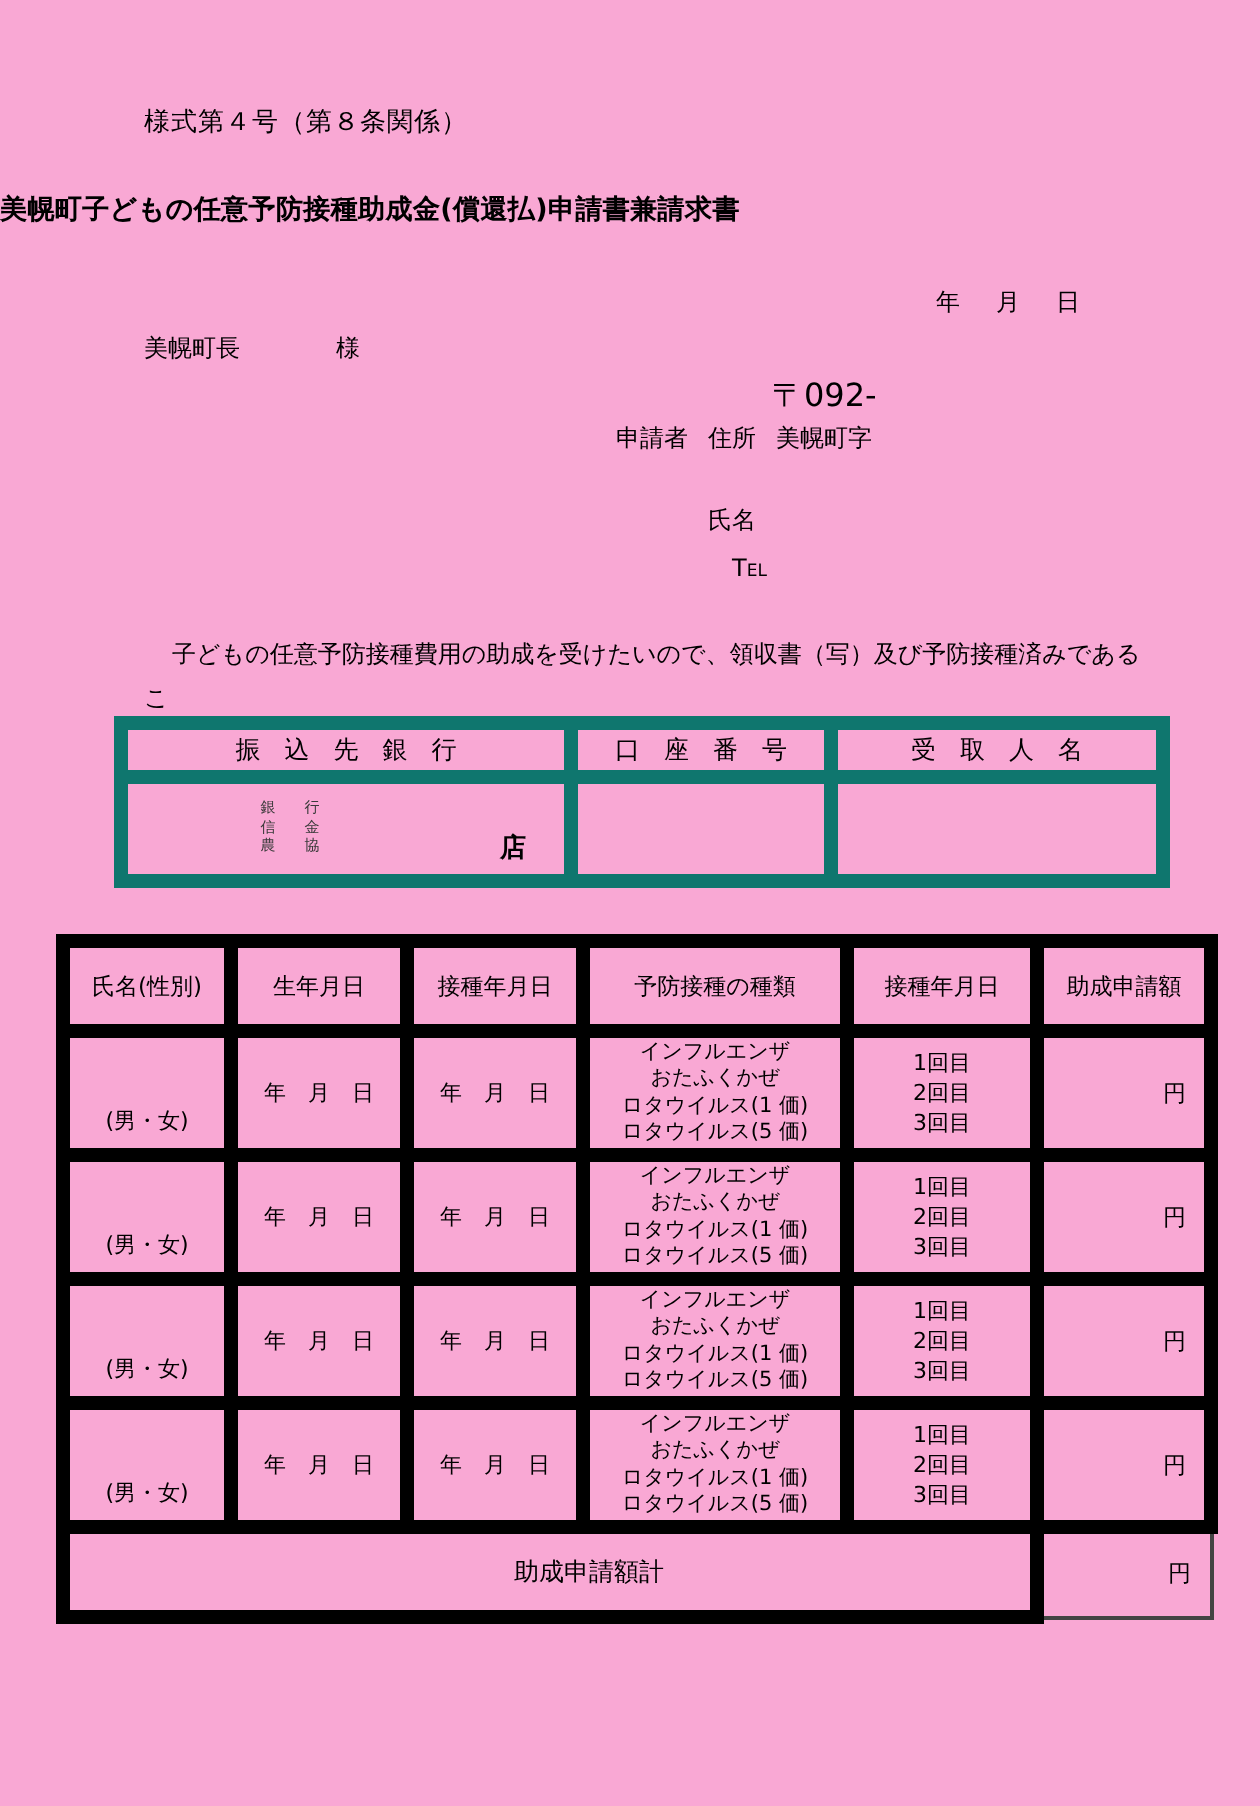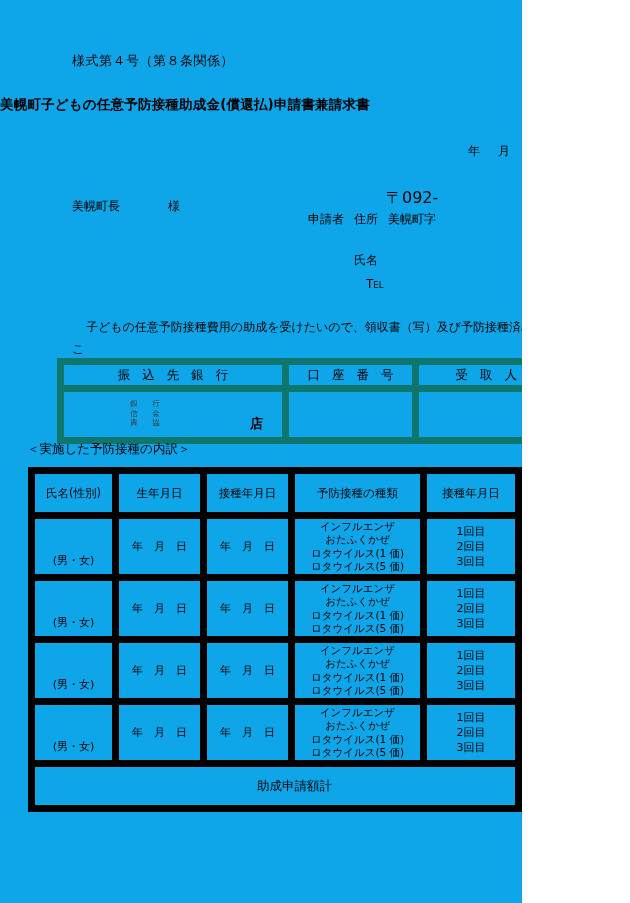--- a/index.html
+++ b/index.html
@@ -6,23 +6,23 @@
     margin: 0;
     padding: 0;
     background: #ffffff;
   }
   body {
     font-family: "DejaVu Sans", "Liberation Sans", sans-serif;
     color: #000000;
   }
   .page {
     position: relative;
-    width: 522px;
+    width: 630px;
     height: 903px;
-    background: #0ea5e9;
+    background: #f9a8d4;
     overflow: hidden;
     text-decoration: underline;
   }
 
   
   .form-no {
     position: absolute;
     left: 72px;
     top: 52px;
     font-size: 13px;
@@ -46,21 +46,20 @@
     font-size: 12px;
     white-space: nowrap;
   }
   .date-line span.sep { display: inline-block; width: 18px; }
   .addressee {
     position: absolute;
     left: 72px;
     top: 166px;
     font-size: 12px;
     white-space: nowrap;
-    margin-top: 32px;
   }
   .addressee .gap { display: inline-block; width: 48px; }
   .postal {
     position: absolute;
     left: 386px;
     top: 188px;
     font-size: 16px;
     white-space: nowrap;
   }
   .applicant {
@@ -297,21 +296,20 @@
             </div>
             <div class="ten-label">店</div>
           </div>
         </td>
         <td></td>
         <td></td>
       </tr>
     </tbody>
   </table>
 
-  <div class="section-caption">＜実施した予防接種の内訳＞</div>
 
   <table class="main-table">
     <colgroup>
       <col style="width:84px">
       <col style="width:88px">
       <col style="width:88px">
       <col style="width:132px">
       <col style="width:95px">
       <col style="width:87px">
     </colgroup>

